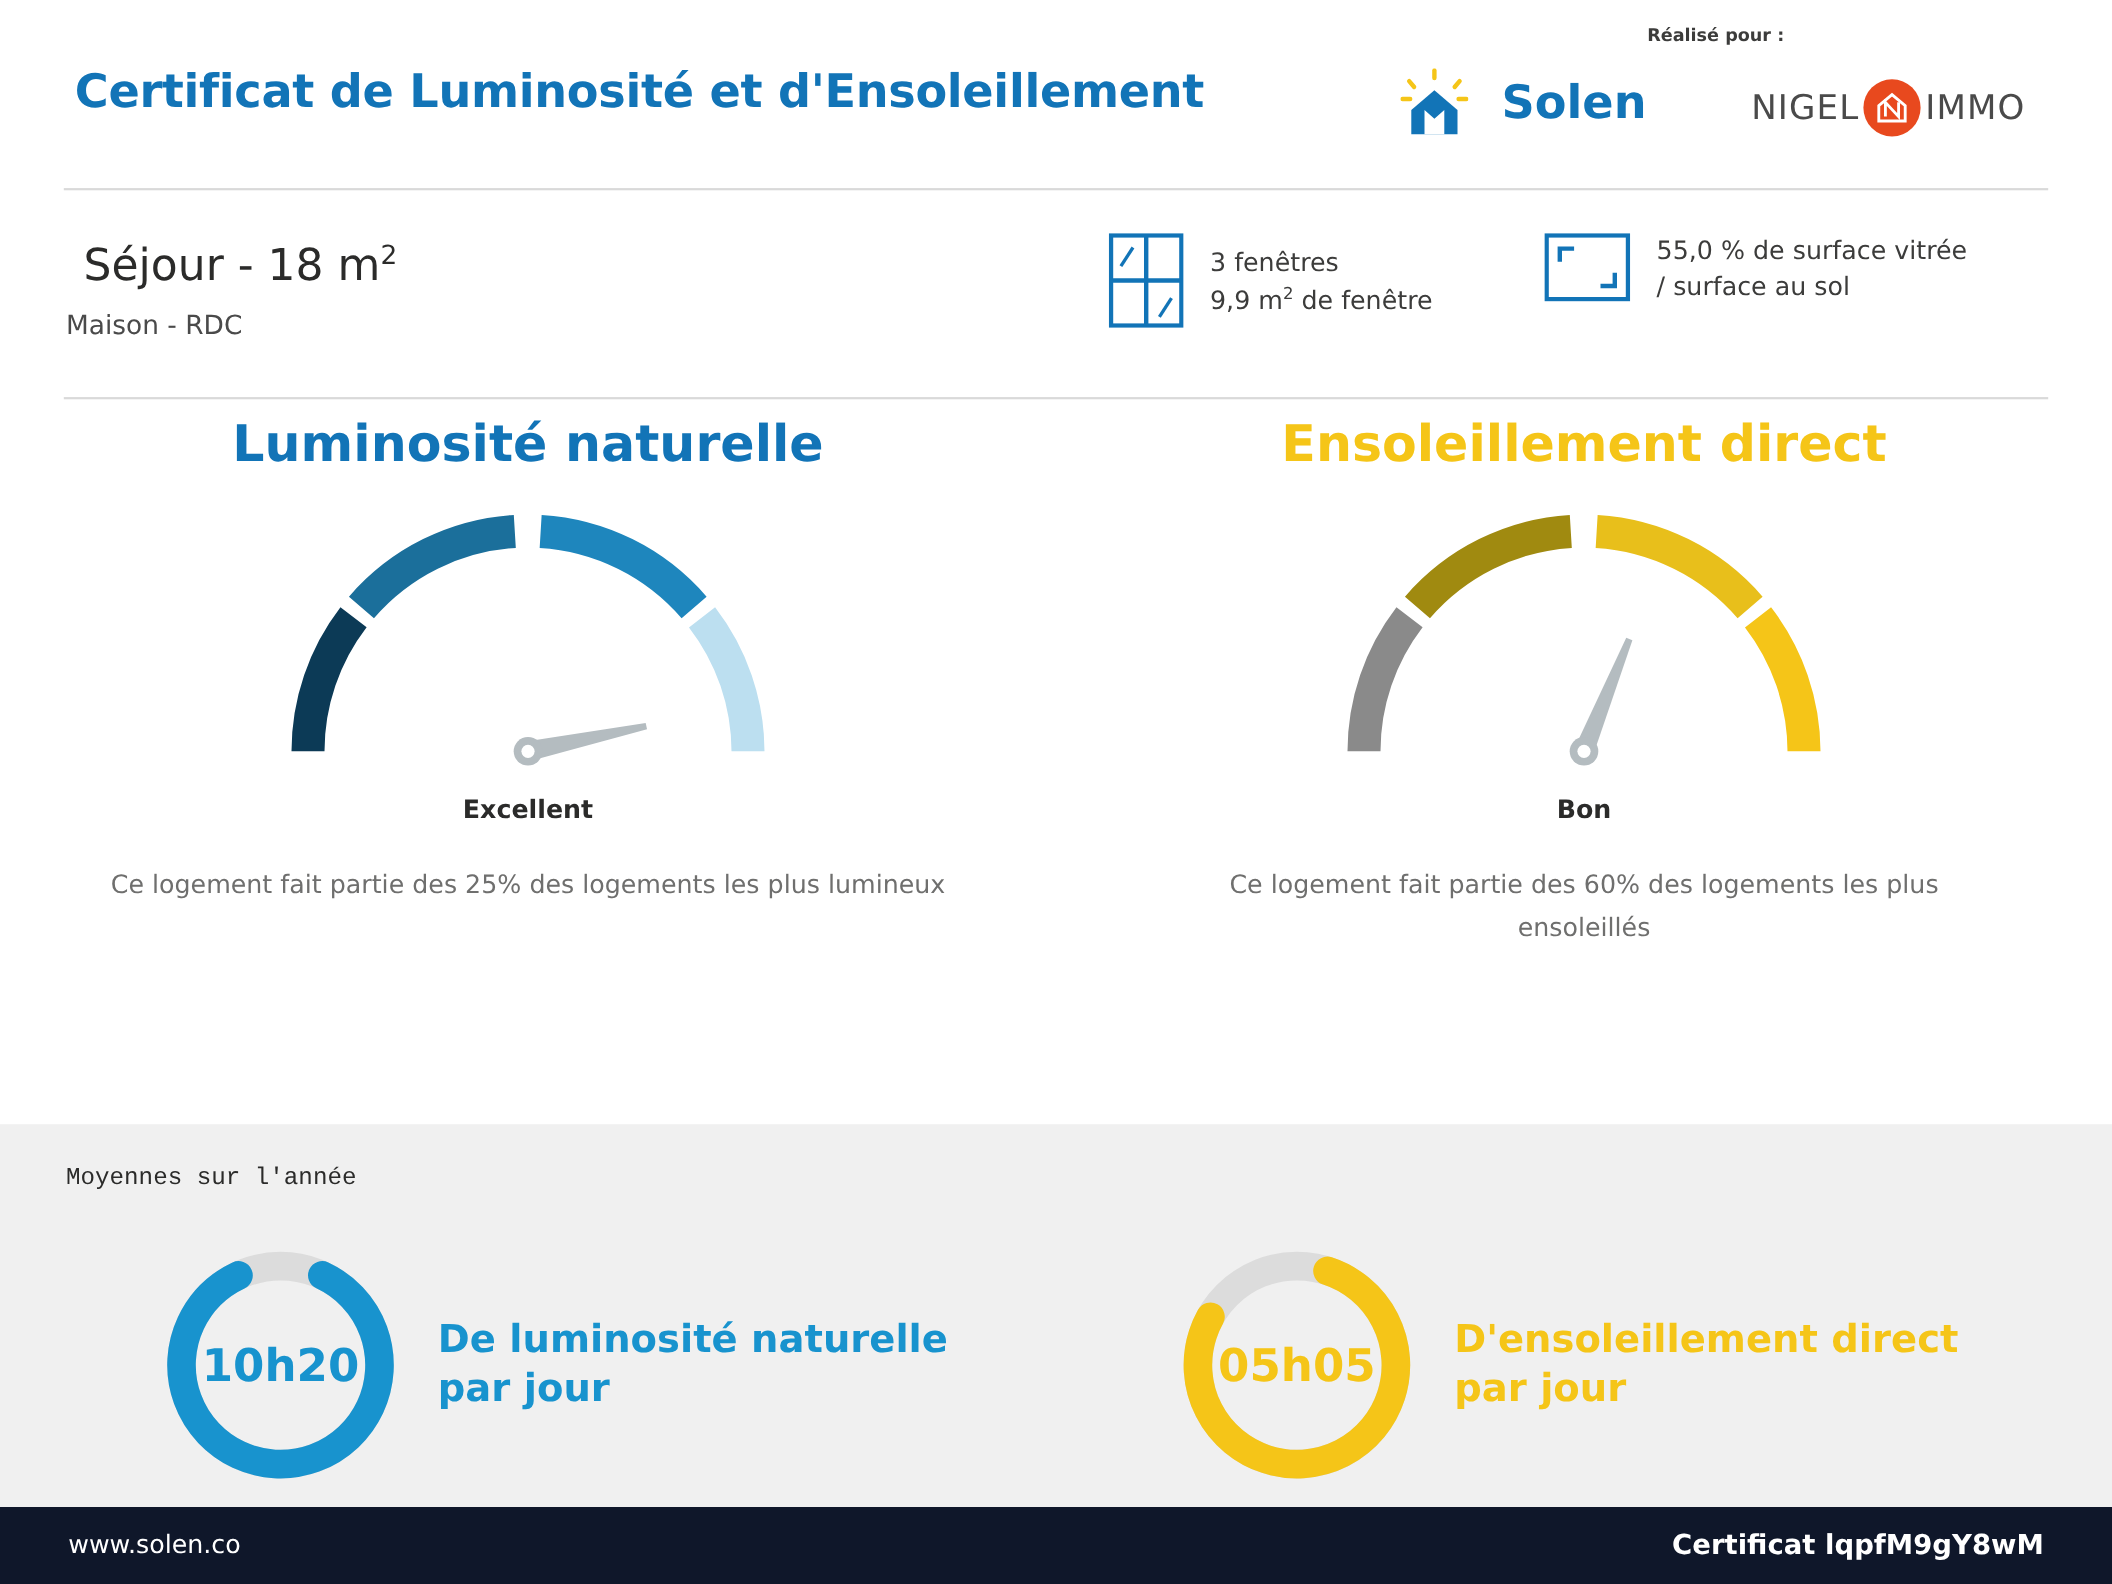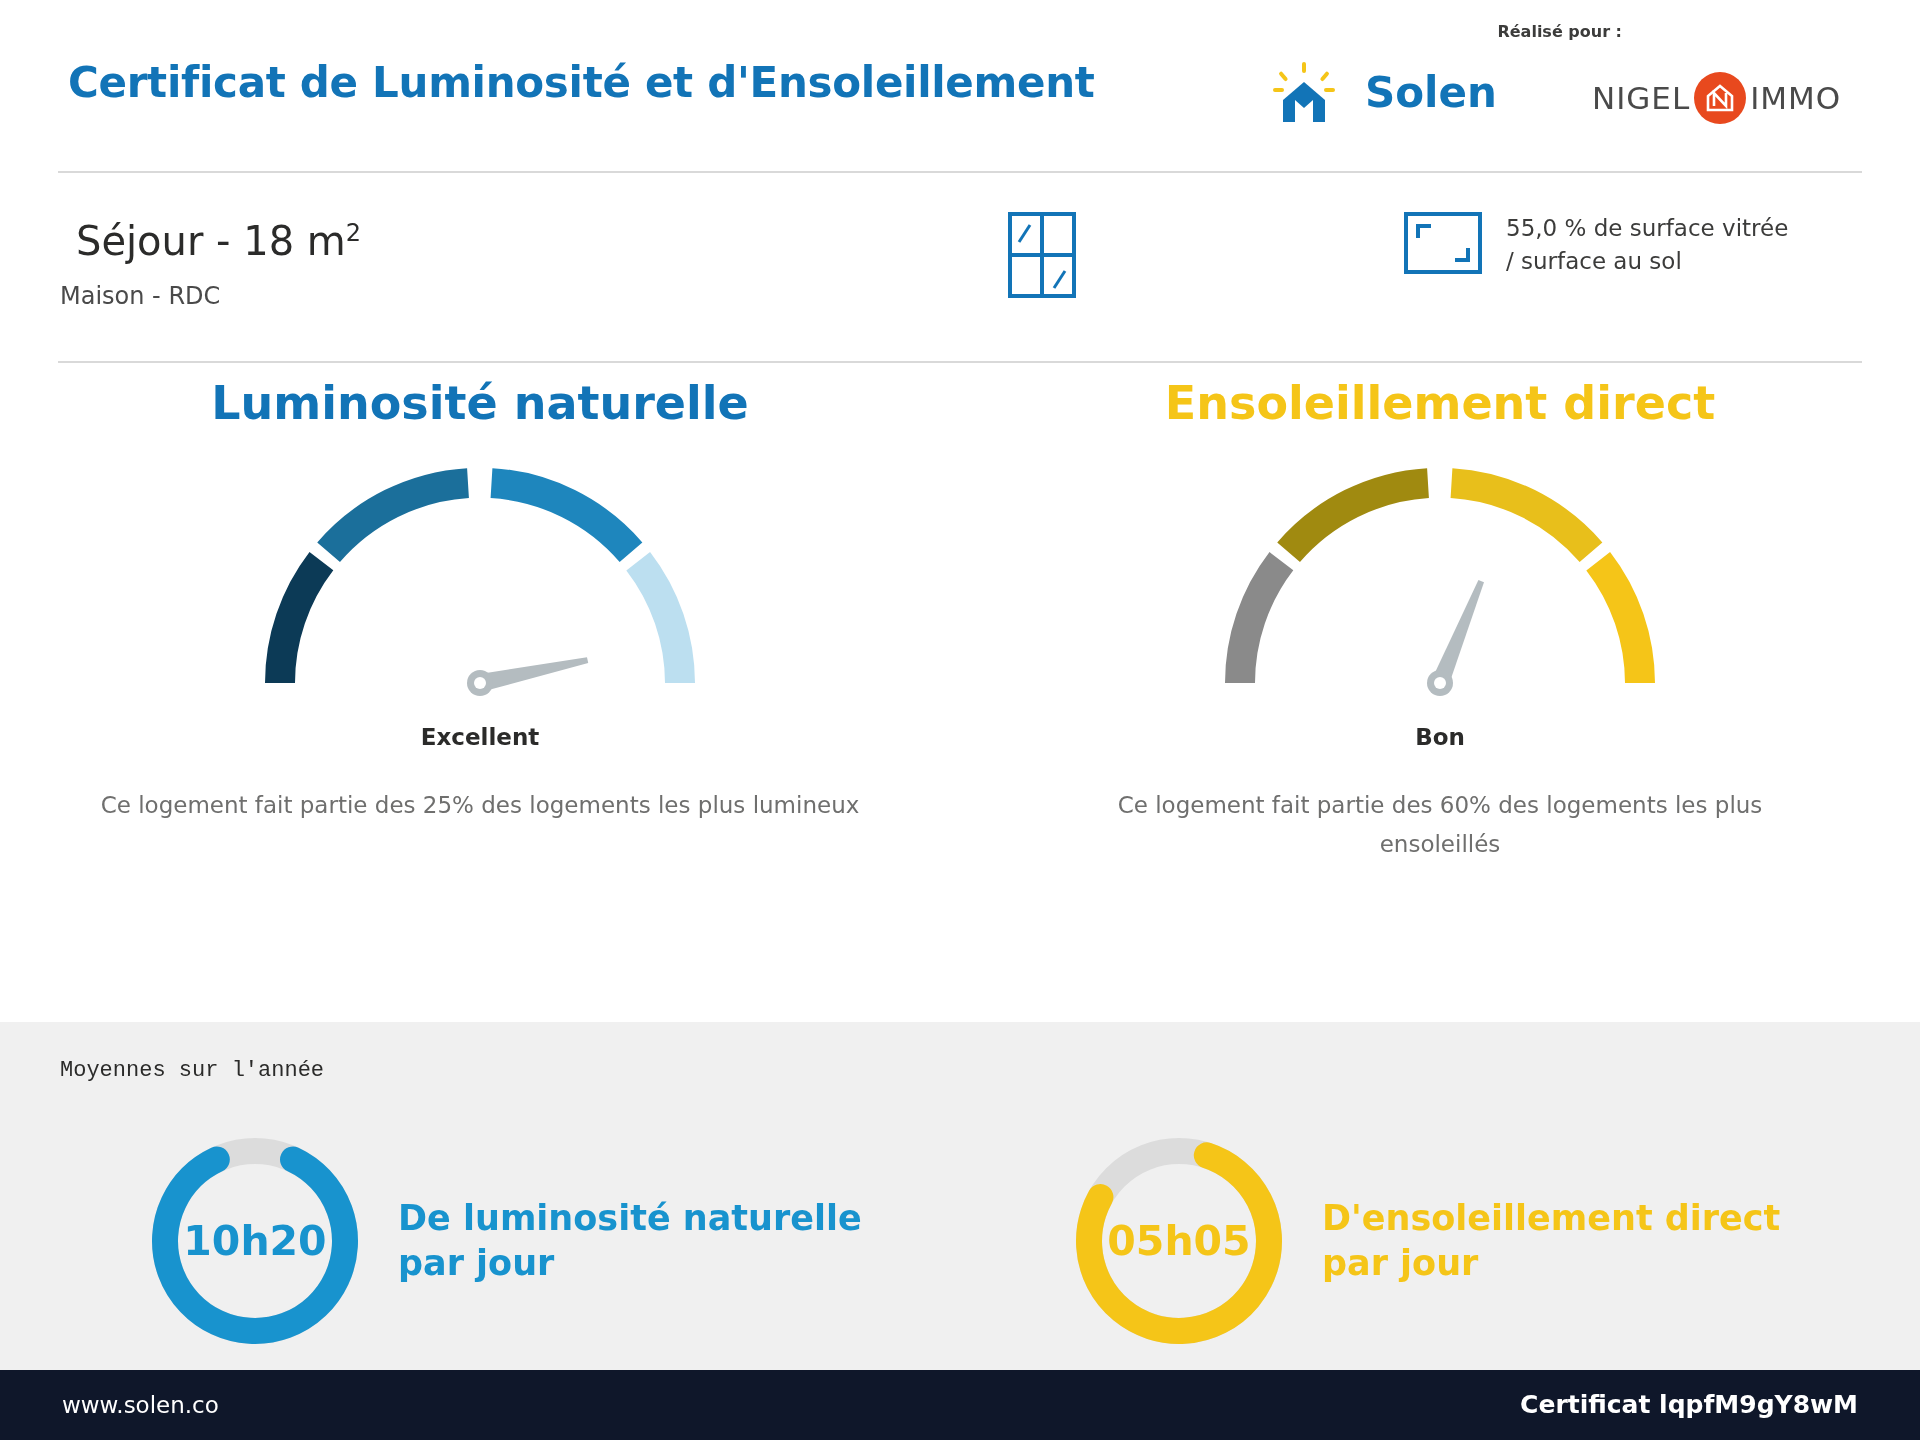--- a/index.html
+++ b/index.html
@@ -324,20 +324,24 @@
 
     <div class="fact fact-windows">
       <span>
         <svg width="68" height="86" viewBox="0 0 68 86">
           <rect x="2" y="2" width="64" height="82" fill="none" stroke="#1274b7" stroke-width="4"></rect>
           <line x1="34" y1="2" x2="34" y2="84" stroke="#1274b7" stroke-width="4"></line>
           <line x1="2" y1="43" x2="66" y2="43" stroke="#1274b7" stroke-width="4"></line>
           <line x1="11" y1="30" x2="22" y2="13" stroke="#1274b7" stroke-width="3"></line>
           <line x1="46" y1="76" x2="57" y2="59" stroke="#1274b7" stroke-width="3"></line>
         </svg>
+      </span>
+      <span class="fact-text">
+        <span>3 fenêtres</span><br>
+        <span>9,9 m</span><sup>2</sup><span> de fenêtre</span>
       </span>
     </div>
 
     <div class="fact fact-glazing">
       <span>
         <svg width="78" height="62" viewBox="0 0 78 62">
           <rect x="2" y="2" width="74" height="58" fill="none" stroke="#1274b7" stroke-width="4"></rect>
           <path d="M14 26 L14 14 L27 14" fill="none" stroke="#1274b7" stroke-width="4"></path>
           <path d="M64 36 L64 48 L51 48" fill="none" stroke="#1274b7" stroke-width="4"></path>
         </svg>

